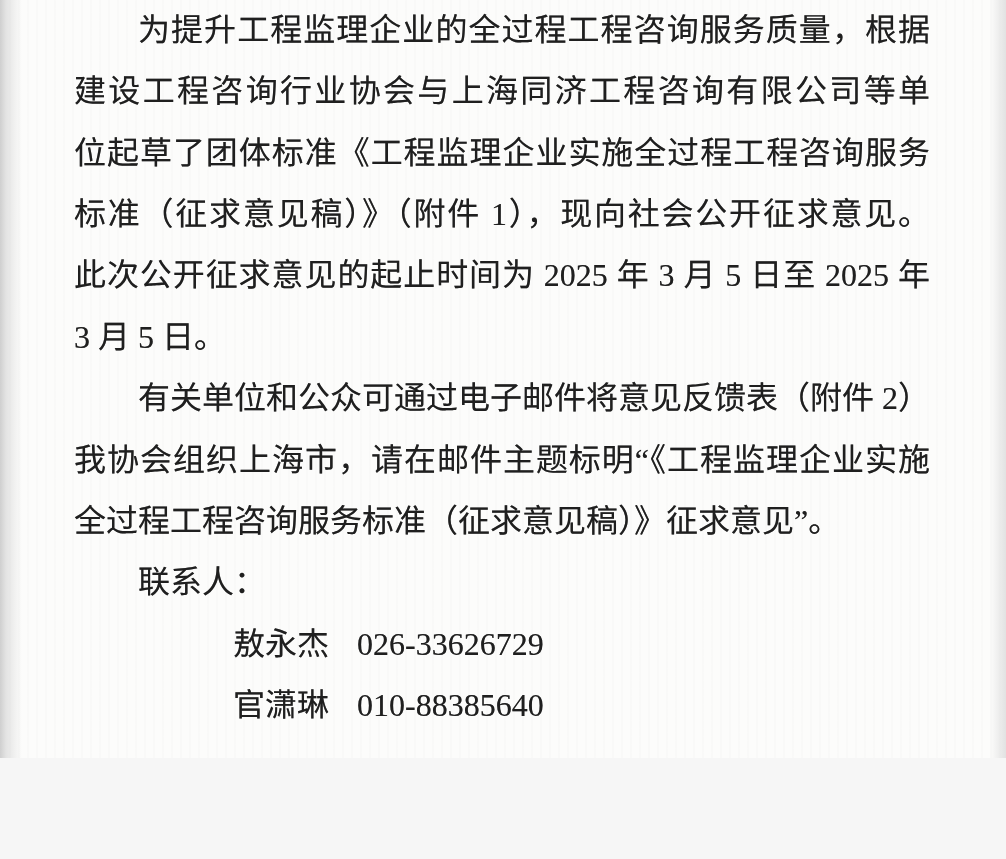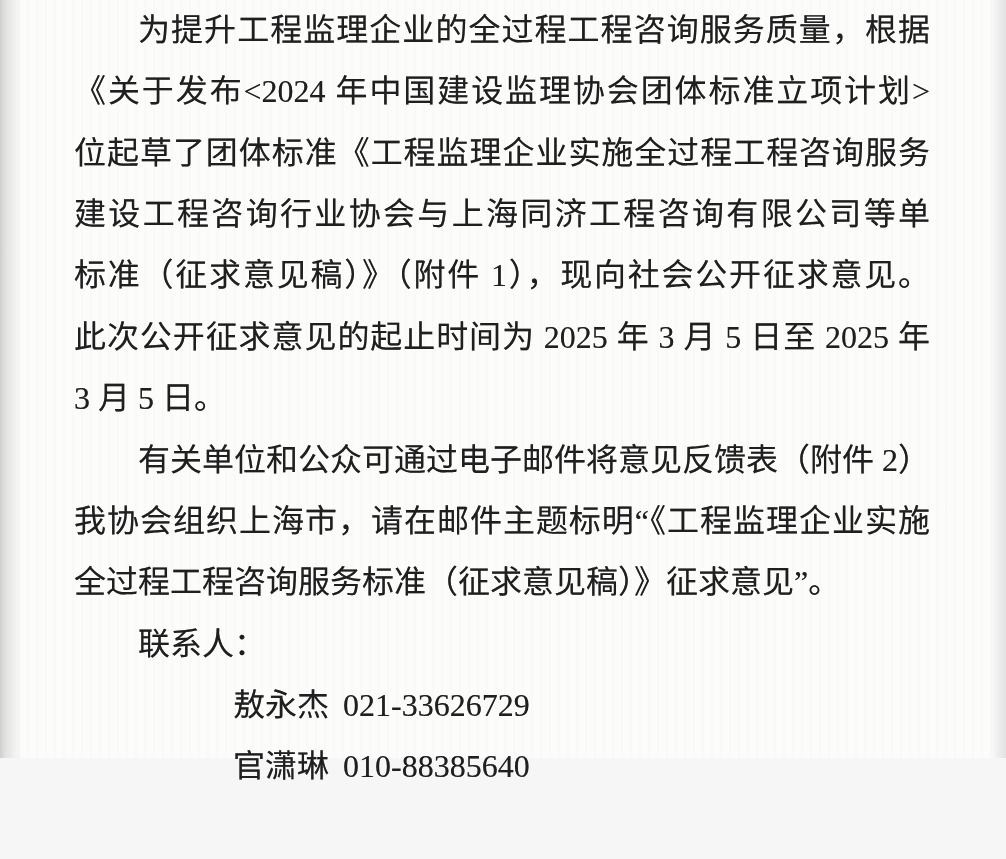--- a/index.html
+++ b/index.html
@@ -45,49 +45,48 @@
     text-align-last: justify;
     text-justify: inter-character;
   }
   .indent {
     text-indent: 64px;
   }
   .contact {
     margin-left: 159px;
   }
   .contact .name {
-    margin-right: 14px;
+    margin-right: 28px;
   }
 </style>
 </head>
 <body>
 
 <div class="page">
   <div class="textblock">
 
     <div>
       <div class="line just indent">为提升工程监理企业的全过程工程咨询服务质量，根据</div>
-      <div class="line just">《关于发布&lt;2024 年中国建设监理协会团体标准立项计划&gt;</div>
+      <div class="line just">建设工程咨询行业协会与上海同济工程咨询有限公司等单</div>
       <div class="line just">位起草了团体标准《工程监理企业实施全过程工程咨询服务</div>
-      <div class="line just">建设工程咨询行业协会与上海同济工程咨询有限公司等单</div>
       <div class="line just">标准（征求意见稿）》（附件 1），现向社会公开征求意见。</div>
       <div class="line just">此次公开征求意见的起止时间为 2025 年 3 月 5 日至 2025 年</div>
       <div class="line">3 月 5 日。</div>
     </div>
 
     <div>
       <div class="line just indent">有关单位和公众可通过电子邮件将意见反馈表（附件 2）</div>
       <div class="line just">我协会组织上海市，请在邮件主题标明“《工程监理企业实施</div>
       <div class="line">全过程工程咨询服务标准（征求意见稿）》征求意见”。</div>
     </div>
 
     <div>
       <div class="line indent">联系人：</div>
       <div class="line contact">
-        <span class="name">敖永杰</span><span class="phone">021-33626729</span>
+        <span class="name">敖永杰</span><span class="phone">026-33626729</span>
       </div>
       <div class="line contact">
         <span class="name">官潇琳</span><span class="phone">010-88385640</span>
       </div>
     </div>
 
   </div>
 </div>
 
 </body></html>

